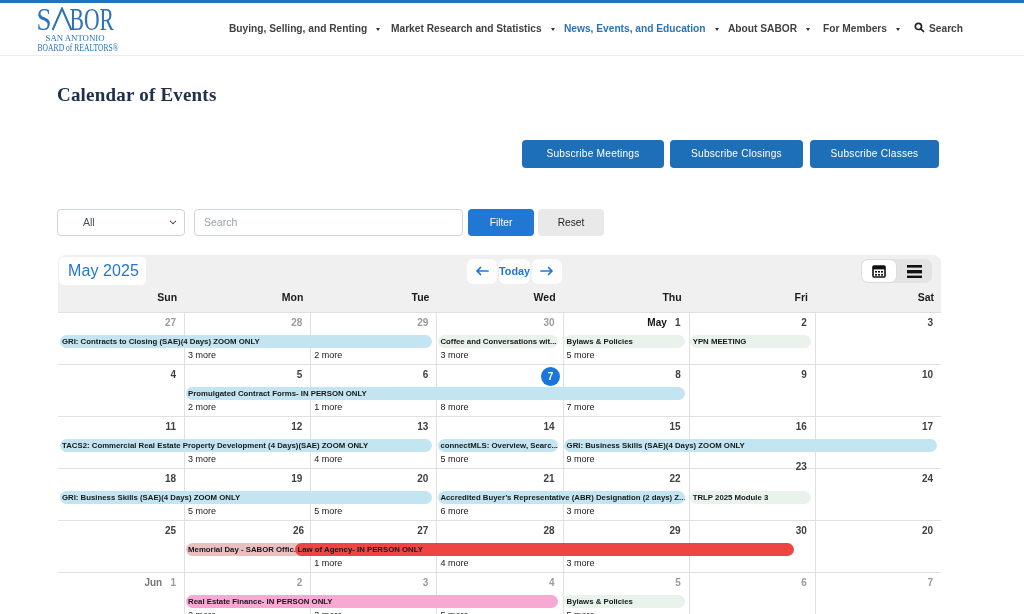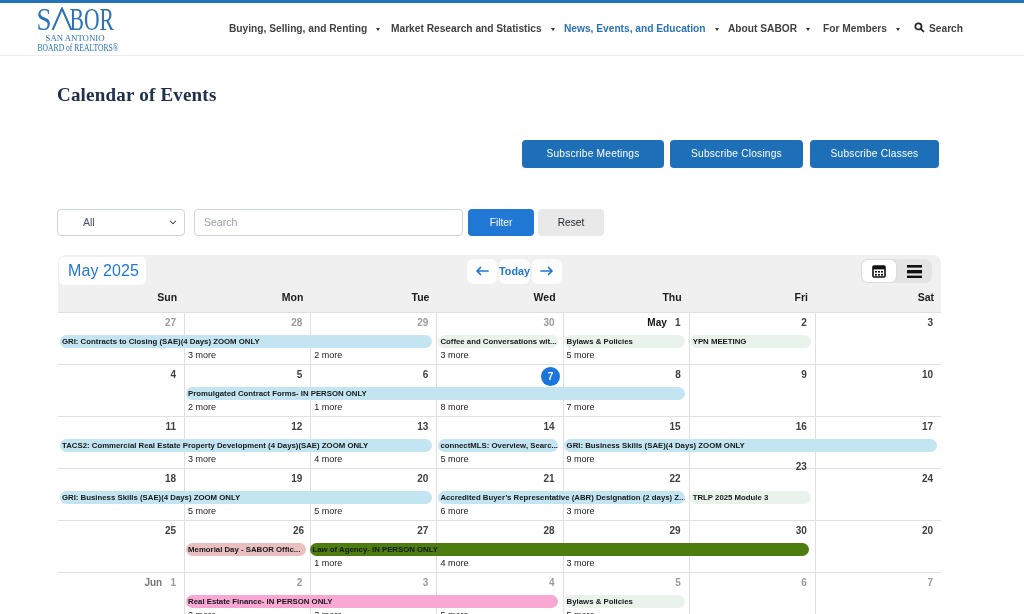--- a/index.html
+++ b/index.html
@@ -164,21 +164,21 @@
 <div class="bar" style="left:564.1px;top:335.0px;width:120.6px;background:#e9f3ec">Bylaws &amp; Policies</div>
 <div class="bar" style="left:690.2px;top:335.0px;width:120.6px;background:#e9f3ec">YPN MEETING</div>
 <div class="bar" style="left:185.6px;top:387.0px;width:499.1px;background:#c3e5f1">Promulgated Contract Forms- IN PERSON ONLY</div>
 <div class="bar" style="left:59.5px;top:439.0px;width:372.9px;background:#c3e5f1">TACS2: Commercial Real Estate Property Development (4 Days)(SAE) ZOOM ONLY</div>
 <div class="bar" style="left:437.9px;top:439.0px;width:120.6px;background:#c3e5f1">connectMLS: Overview, Searc...</div>
 <div class="bar" style="left:564.1px;top:439.0px;width:372.9px;background:#c3e5f1">GRI: Business Skills (SAE)(4 Days) ZOOM ONLY</div>
 <div class="bar" style="left:59.5px;top:491.0px;width:372.9px;background:#c3e5f1">GRI: Business Skills (SAE)(4 Days) ZOOM ONLY</div>
 <div class="bar" style="left:437.9px;top:491.0px;width:246.8px;background:#c3e5f1">Accredited Buyer’s Representative (ABR) Designation (2 days) Z...</div>
 <div class="bar" style="left:690.2px;top:491.0px;width:120.6px;background:#e9f3ec">TRLP 2025 Module 3</div>
 <div class="bar" style="left:185.6px;top:543.0px;width:120.6px;background:#eabfc0">Memorial Day - SABOR Offic...</div>
-<div class="bar" style="left:310px;top:543.0px;width:499.1px;background:#4d7c0f">Law of Agency- IN PERSON ONLY</div>
+<div class="bar" style="left:295px;top:543.0px;width:499.1px;background:#ef4444">Law of Agency- IN PERSON ONLY</div>
 <div class="bar" style="left:185.6px;top:595.0px;width:372.9px;background:#f9a8d4">Real Estate Finance- IN PERSON ONLY</div>
 <div class="bar" style="left:564.1px;top:595.0px;width:120.6px;background:#e9f3ec">Bylaws &amp; Policies</div>
 <div class="more" style="left:188.1px;top:349.5px">3 more</div>
 <div class="more" style="left:314.3px;top:349.5px">2 more</div>
 <div class="more" style="left:440.4px;top:349.5px">3 more</div>
 <div class="more" style="left:566.6px;top:349.5px">5 more</div>
 <div class="more" style="left:188.1px;top:401.5px">2 more</div>
 <div class="more" style="left:314.3px;top:401.5px">1 more</div>
 <div class="more" style="left:440.4px;top:401.5px">8 more</div>
 <div class="more" style="left:566.6px;top:401.5px">7 more</div>

